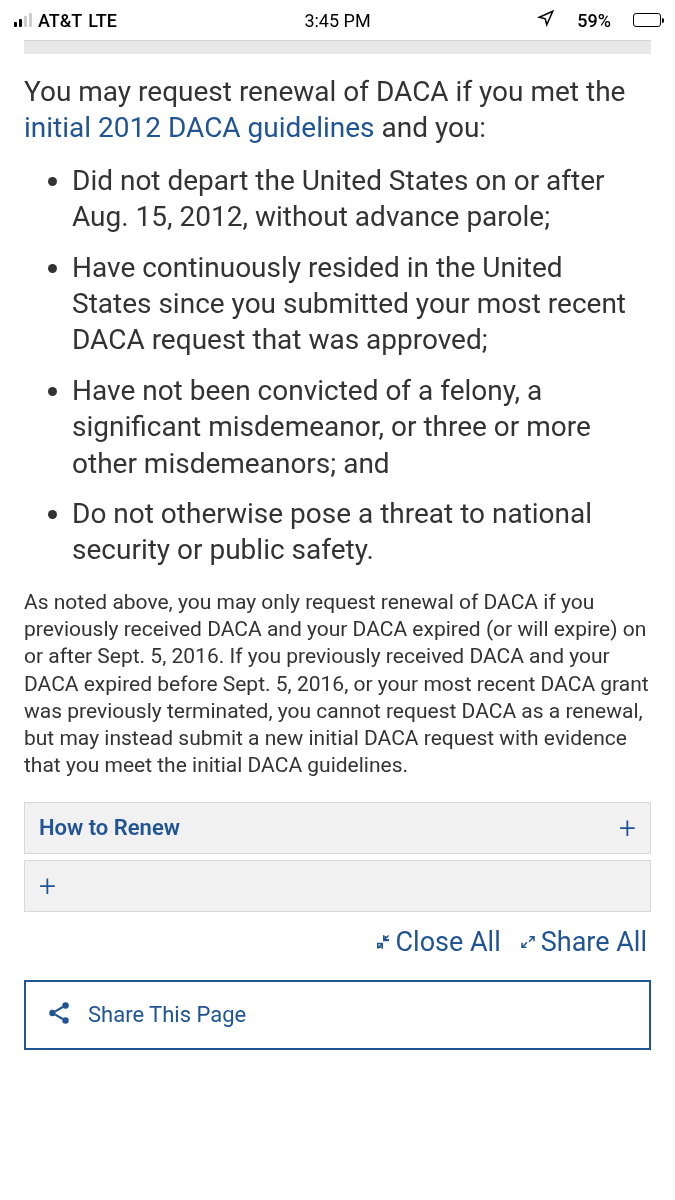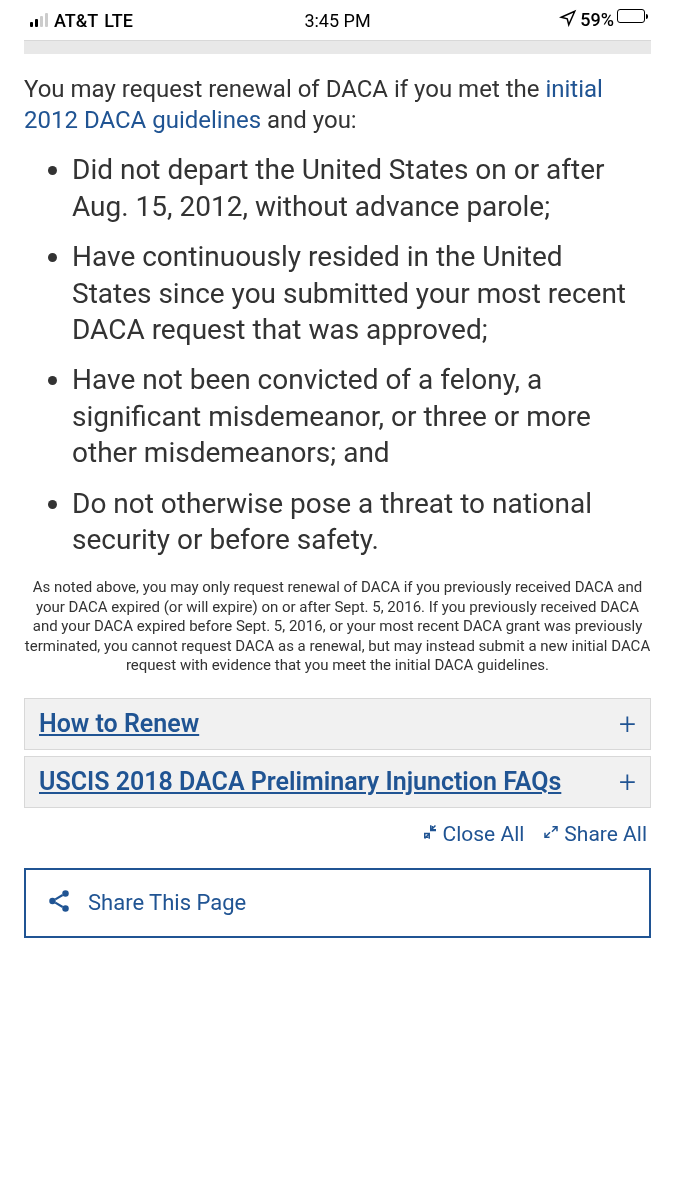--- a/index.html
+++ b/index.html
@@ -9,49 +9,49 @@
     height: 1200px;
     background: #fff;
     color: #333;
     overflow: hidden;
   }
   .status-bar {
     height: 40px;
     display: flex;
     align-items: center;
     justify-content: space-between;
-    padding: 0 30px;
+    padding: 0 14px;
     font-size: 18px;
     font-weight: 500;
     color: #000;
   }
   .status-left { display: flex; align-items: center; gap: 6px; }
   .signal-bars { display: flex; align-items: flex-end; gap: 2px; height: 14px; }
   .bar { width: 3px; background: #ccc; border-radius: 1px; }
   .bar.on { background: #000; }
   .b1 { height: 5px; } .b2 { height: 8px; } .b3 { height: 11px; } .b4 { height: 14px; }
   .status-center { font-weight: 400; position: absolute; left: 50%; transform: translateX(-50%); }
-  .status-right { display: flex; align-items: flex-start; gap: 3px; }
+  .status-right { display: flex; align-items: center; gap: 22px; }
   .battery-wrap { display: flex; align-items: center; gap: 2px; }
   .battery { width: 28px; height: 14px; border: 1.5px solid #000; border-radius: 3px; position: relative; }
   .battery::after { content:""; position:absolute; right:-4px; top:3.5px; width:2.5px; height:5px; background:#000; border-radius:0 2px 2px 0; }
   .battery-fill { height: 100%; width: 59%; background: #000; border-radius: 1px 0 0 1px; }
   .nav-arrow { font-size: 18px; }
 
   .content {
     padding: 0 24px;
   }
   .top-strip {
     height: 14px;
     background: #e8e8e8;
     margin: 0 0 20px 0;
     border-top: 1px solid #d8d8d8;
   }
   .intro {
-    font-size: 24px;
+    font-size: 28px;
     line-height: 1.3;
     color: #333;
     margin-bottom: 16px;
   }
   .intro a {
     color: #205493;
     text-decoration: none;
   }
   ul.bullets {
     list-style: disc;
@@ -59,54 +59,52 @@
     margin-bottom: 20px;
   }
   ul.bullets li {
     font-size: 28px;
     line-height: 1.3;
     color: #333;
     margin-bottom: 14px;
     padding-right: 4px;
   }
   .para {
-    font-size: 15px;
+    font-size: 21px;
     line-height: 1.3;
     color: #333;
     margin-bottom: 22px;
-    text-align: center;
   }
 
   .accordion {
     border: 1px solid #d8d8d8;
     background: #f1f1f1;
     display: flex;
     justify-content: space-between;
     align-items: center;
     padding: 10px 14px;
     margin-bottom: 6px;
   }
   .accordion .acc-title {
     color: #205493;
     font-weight: 600;
-    font-size: 25px;
-    text-decoration: underline;
+    font-size: 22px;
   }
   .accordion .plus {
     color: #205493;
     font-size: 30px;
     font-weight: 300;
     line-height: 1;
   }
 
   .toggle-row {
     display: flex;
     justify-content: flex-end;
     gap: 18px;
-    font-size: 21px;
+    font-size: 27px;
     color: #205493;
     padding: 8px 4px 16px 0;
   }
   .toggle-row .tog { display: flex; align-items: center; gap: 4px; }
 
   .share-box {
     border: 2px solid #205493;
     padding: 18px 20px;
     display: flex;
     align-items: center;
@@ -153,32 +151,31 @@
   <div class="top-strip"></div>
 
   <p class="intro">
     <span>You may request renewal of DACA if you met the </span><a href="#">initial 2012 DACA guidelines</a><span> and you:</span>
   </p>
 
   <ul class="bullets">
     <li>Did not depart the United States on or after Aug. 15, 2012, without advance parole;</li>
     <li>Have continuously resided in the United States since you submitted your most recent DACA request that was approved;</li>
     <li>Have not been convicted of a felony, a significant misdemeanor, or three or more other misdemeanors; and</li>
-    <li>Do not otherwise pose a threat to national security or before safety.</li>
+    <li>Do not otherwise pose a threat to national security or public safety.</li>
   </ul>
 
   <p class="para">As noted above, you may only request renewal of DACA if you previously received DACA and your DACA expired (or will expire) on or after Sept. 5, 2016. If you previously received DACA and your DACA expired before Sept. 5, 2016, or your most recent DACA grant was previously terminated, you cannot request DACA as a renewal, but may instead submit a new initial DACA request with evidence that you meet the initial DACA guidelines.</p>
 
   <div class="accordion">
     <span class="acc-title">How to Renew</span>
     <span class="plus">+</span>
   </div>
 
   <div class="accordion">
-    <span class="acc-title">USCIS 2018 DACA Preliminary Injunction FAQs</span>
     <span class="plus">+</span>
   </div>
 
   <div class="toggle-row">
     <span class="tog">
       <span>
         <svg width="18" height="18" viewBox="0 0 24 24" fill="#205493">
             <path d="M4 14h6v6h-2v-4H4v-2zm10-10v2h4v4h2V4h-6z" transform="rotate(180 12 12)"></path>
             <path d="M9 15l-5 5 1.4 1.4L10 16.8V21h2v-8H4v2h4.2zM15 9l5-5-1.4-1.4L14 7.2V3h-2v8h8V9h-4.2z" fill="#205493"></path>
           </svg>

